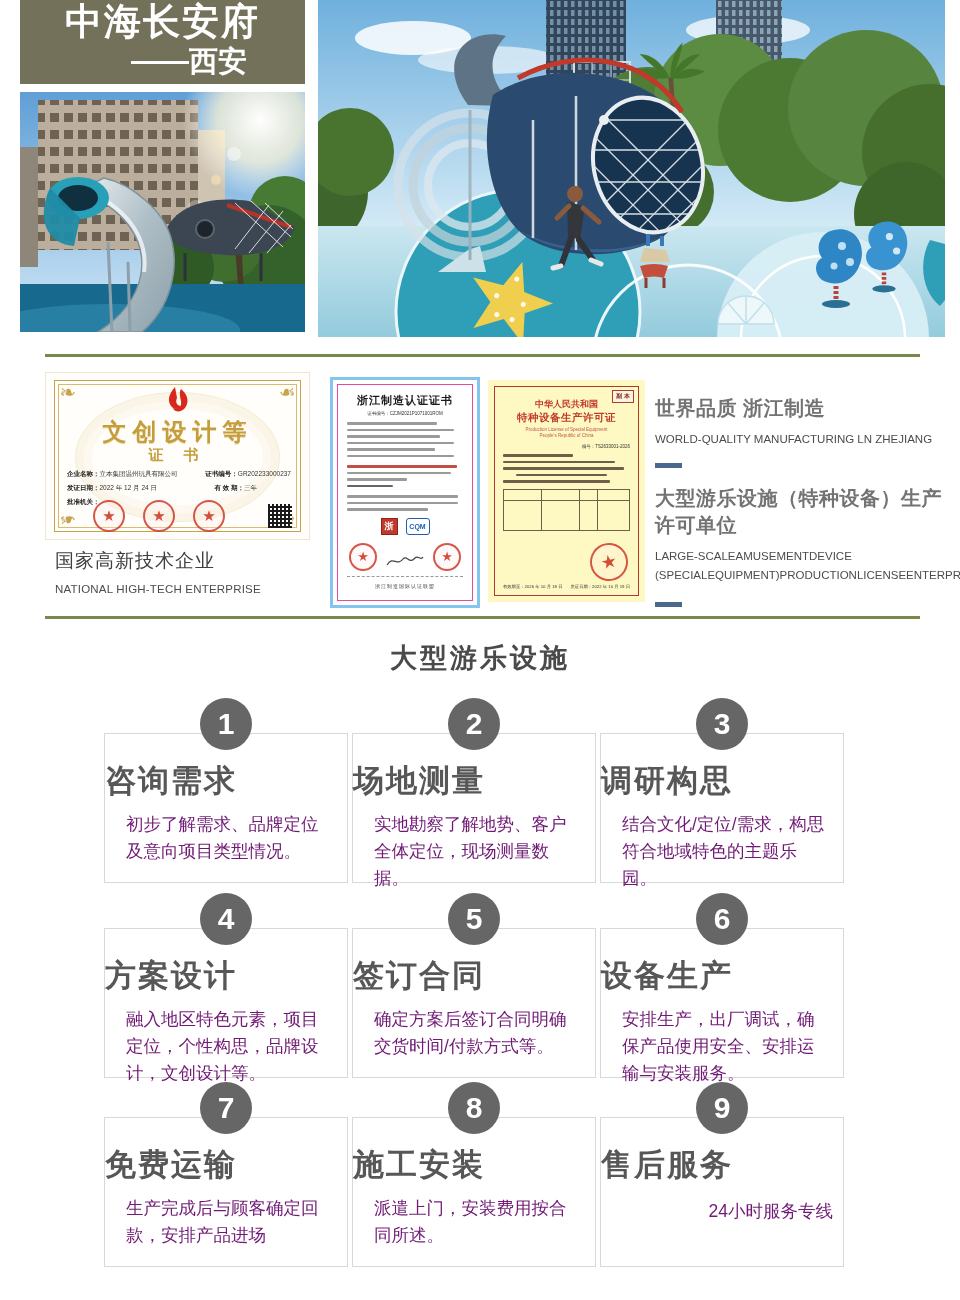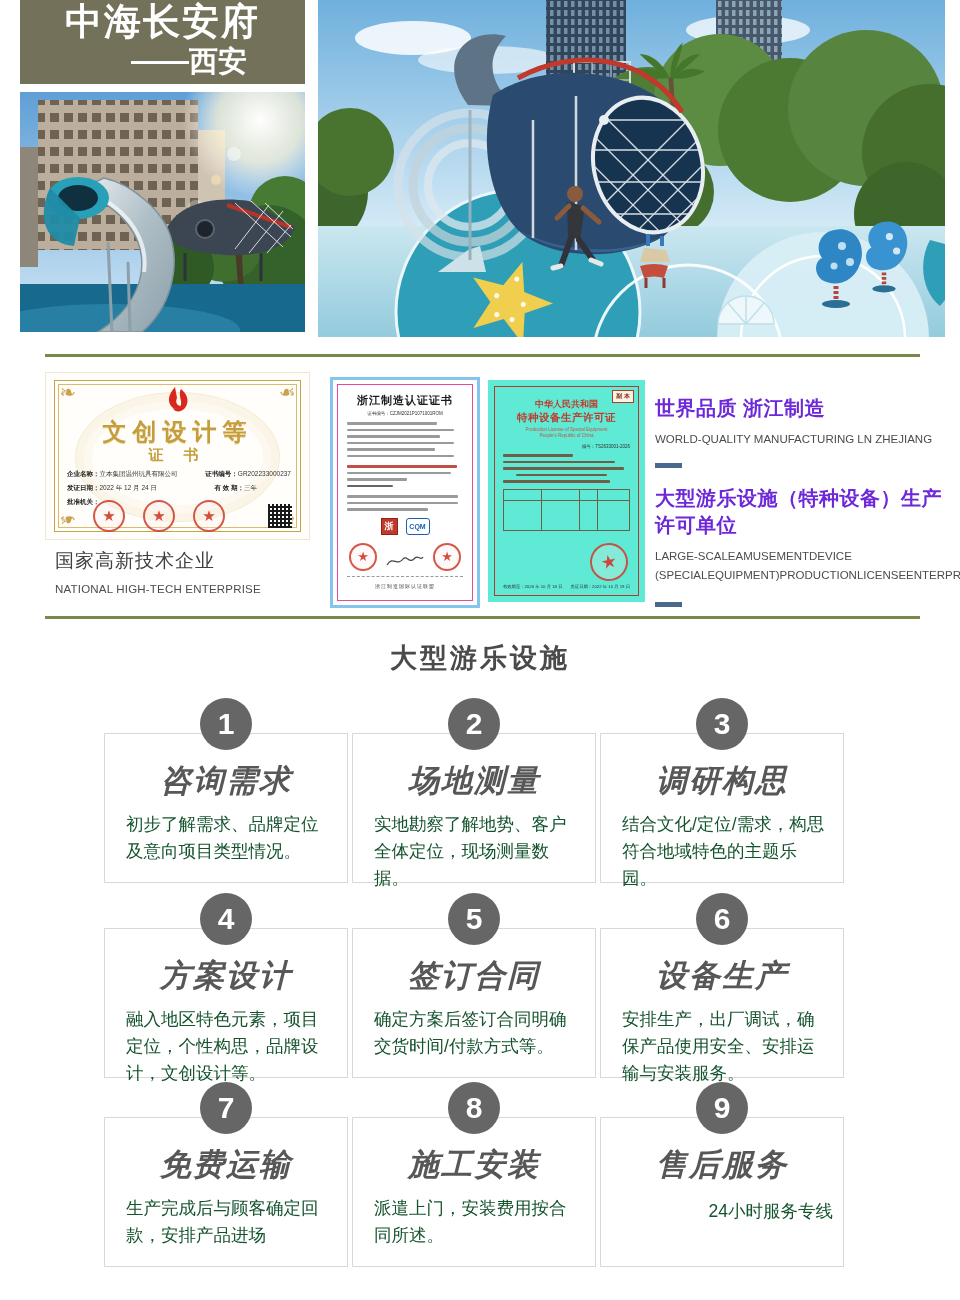--- a/index.html
+++ b/index.html
@@ -57,21 +57,21 @@
   .cb-logo-red { width:17px; height:17px; background:#c0392b; border:1px solid #8e2318; color:#fff; font-size:9px;
                  display:flex; align-items:center; justify-content:center; font-weight:700; }
   .cb-logo-cqm { width:24px; height:17px; border:1.5px solid #1d5fae; border-radius:3px; color:#1d5fae;
                  font-size:7px; font-weight:800; display:flex; align-items:center; justify-content:center; }
   .cb-stamps { display:flex; justify-content:space-between; align-items:flex-end; margin-top:8px; padding:0 2px; }
   .stamp.s30 { width:28px; height:28px; font-size:13px; }
   .cb-sign { flex:1; margin:0 4px; }
   .cb-footer { text-align:center; font-size:5px; color:#444; margin-top:6px; letter-spacing:1px; }
   .cb-rule { border-top:0.5px dashed #999; margin-top:5px; }
 
-  .cert-red { position:absolute; left:488px; top:380px; width:157px; height:222px; background:#5eead4; }
+  .cert-red { position:absolute; left:488px; top:380px; width:157px; height:222px; background:#fef9c3; }
   .cr-inner { position:absolute; left:6px; top:6px; right:6px; bottom:6px; border:1.5px solid #b03a2e; padding:5px 8px; }
   .cr-copy { position:absolute; right:4px; top:3px; border:1px solid #b03a2e; color:#8a2a20; font-size:6px;
              padding:1px 3px; background:#f9f3e2; font-weight:700; }
   .cr-t1 { text-align:center; font-size:9px; font-weight:800; color:#c0392b; margin-top:6px; }
   .cr-t2 { text-align:center; font-size:10.5px; font-weight:800; color:#c0392b; letter-spacing:.5px; }
   .cr-en { text-align:center; font-size:4.5px; color:#c0574a; line-height:1.35; margin-top:2px; }
   .cr-no { text-align:right; font-size:4.5px; color:#333; margin-top:5px; }
   .bar.tan { background:#6f5f49; }
   .cr-table { width:100%; border-collapse:collapse; margin-top:6px; }
   .cr-table td { border:0.5px solid #6f5f49; height:11px; }
@@ -79,34 +79,34 @@
   .cr-stamp-wrap { position:absolute; right:10px; bottom:14px; }
   .stamp.s40 { width:38px; height:38px; font-size:18px; transform:rotate(-12deg); }
   .cr-footer { position:absolute; left:8px; right:8px; bottom:6px; font-size:4.3px; color:#333;
                display:flex; justify-content:space-between; }
 
   .cap-left { position:absolute; left:55px; top:548px; }
   .cap-cn { font-size:19px; color:#3f3f3f; letter-spacing:1px; }
   .cap-en { font-size:11.5px; color:#4c4c4c; margin-top:9px; letter-spacing:.2px; }
 
   .cap-right { position:absolute; left:655px; top:395px; width:300px; }
-  .cap-right .cn { font-size:20px; color:#6d28d9; font-weight:600; letter-spacing:.5px; }
+  .cap-right .cn { font-size:20px; color:#737373; font-weight:600; letter-spacing:.5px; }
   .cap-right .en { font-size:11.5px; color:#4c4c4c; margin-top:8px; line-height:1.6; }
   .dash { width:27px; height:5px; background:#4a688c; margin:15px 0 17px; }
   .dash.second { margin-top:18px; }
 
   
   .proc-title { position:absolute; left:0; top:640px; width:960px; text-align:center;
                 font-size:27px; color:#4a4a4a; font-weight:600; letter-spacing:3px; }
   .step-cell { position:absolute; width:244px; height:150px; background:#fff; border:1px solid #d8d8d8; }
   .step-circle { position:absolute; left:50%; top:-36px; transform:translateX(-50%);
                  width:52px; height:52px; border-radius:50%; background:#666;
                  color:#fff; font-size:30px; font-weight:700; display:flex; align-items:center; justify-content:center; }
-  .step-title { margin-top:26px; text-align:center; font-size:31px; font-weight:700; color:#575757; letter-spacing:2px;font-style:italic; }
-  .step-desc { margin:9px 14px 0 21px; font-size:17.5px; color:#14532d; line-height:1.55; text-align:left; }
+  .step-title { margin-top:26px; text-align:left; font-size:31px; font-weight:700; color:#575757; letter-spacing:2px; }
+  .step-desc { margin:9px 14px 0 21px; font-size:17.5px; color:#701a75; line-height:1.55; text-align:left; }
   .step-cell.center-desc .step-desc { text-align:right; margin:12px 10px 0; }
   
   .p1 { left:104px; top:733px; } .p2 { left:352px; top:733px; } .p3 { left:600px; top:733px; }
   .p4 { left:104px; top:928px; } .p5 { left:352px; top:928px; } .p6 { left:600px; top:928px; }
   .p7 { left:104px; top:1117px; } .p8 { left:352px; top:1117px; } .p9 { left:600px; top:1117px; }
 </style>
 </head>
 <body>
 
 <div class="page">

